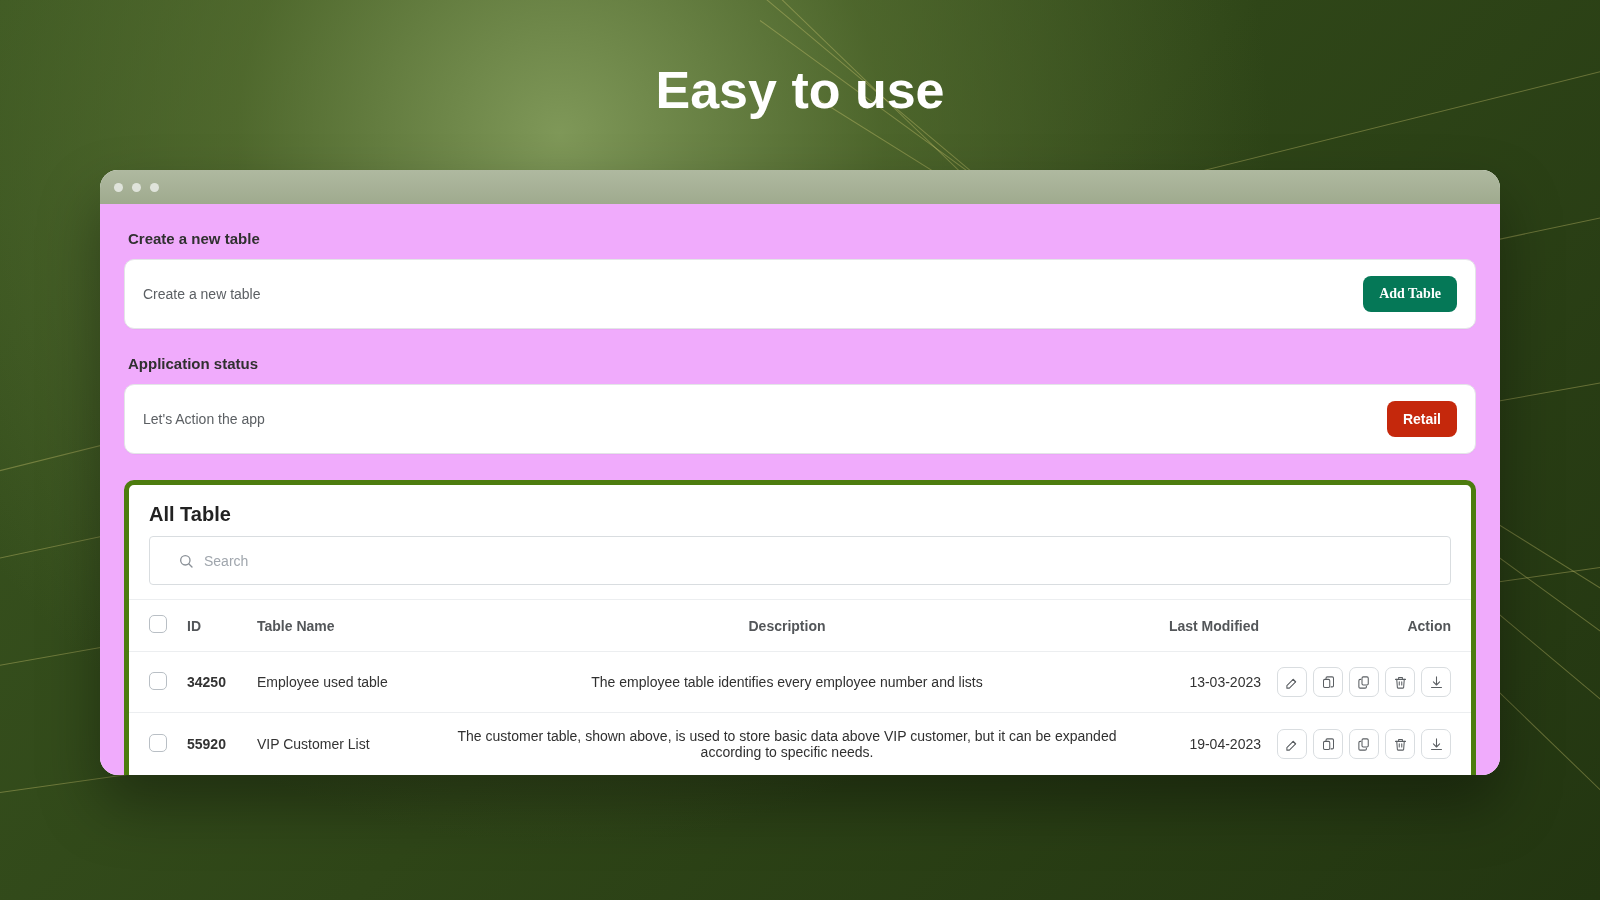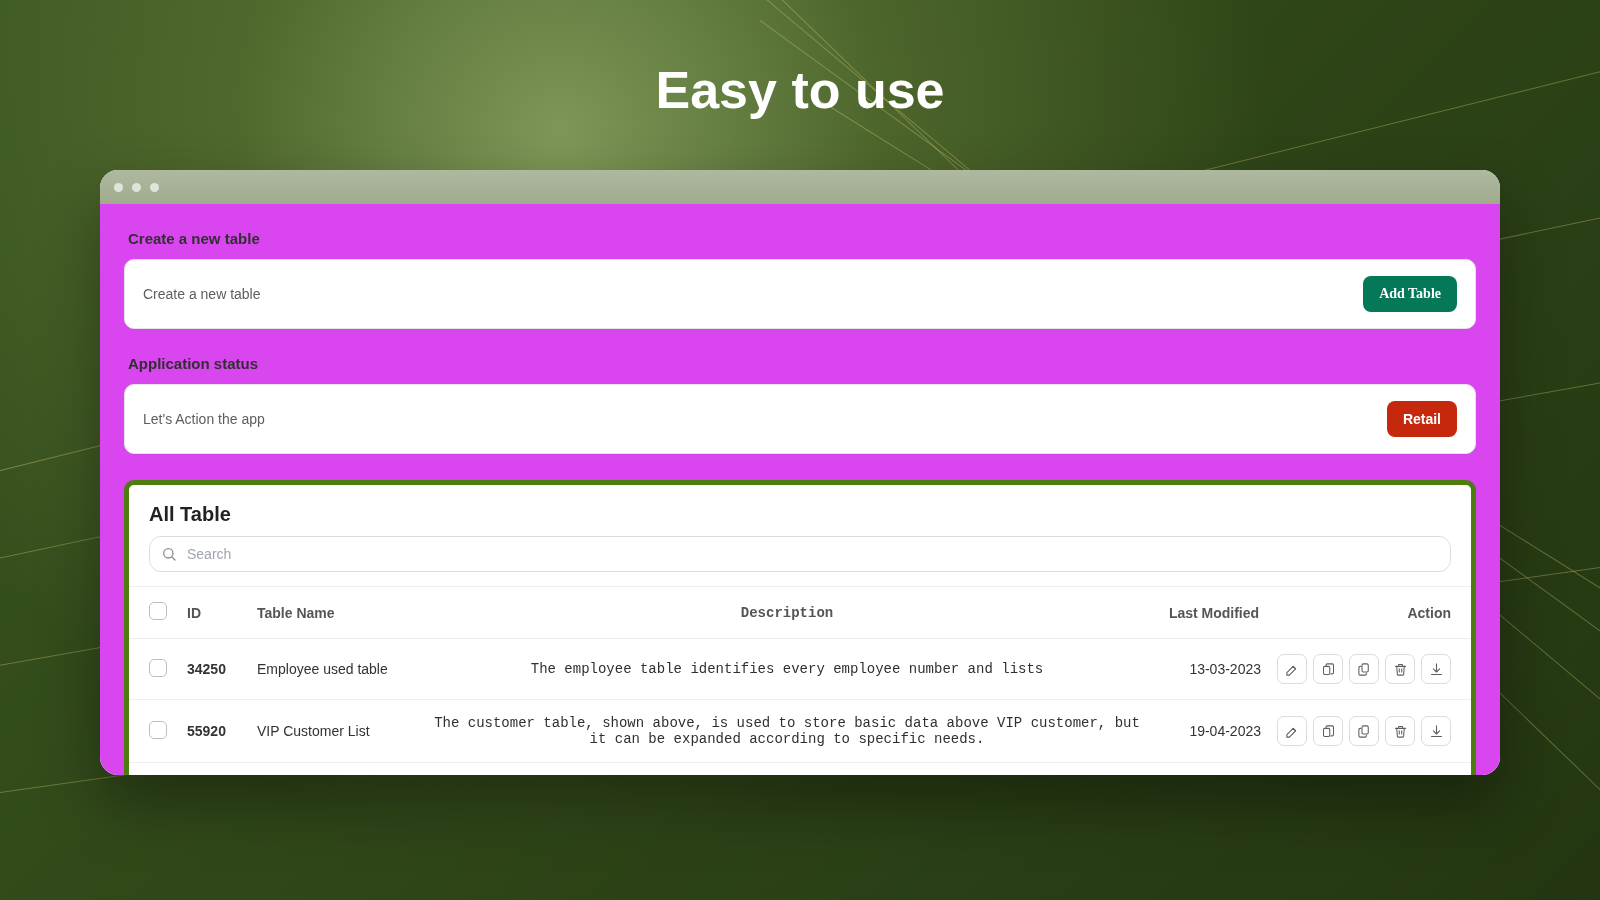--- a/index.html
+++ b/index.html
@@ -32,21 +32,21 @@
     overflow:hidden;
     background:#f4f5f6;
     box-shadow: 0 30px 60px rgba(0,0,0,0.35), 0 0 0 1px rgba(255,255,255,0.25) inset;
   }
   .titlebar {
     height:34px;
     background: linear-gradient(180deg, #afb9a0 0%, #9faa8e 100%);
     display:flex; align-items:center; padding:0 14px; gap:9px;
   }
   .titlebar .dot { width:9px; height:9px; border-radius:50%; background:#e6e9e2; opacity:.9; }
-  .content { padding: 20px 24px 24px 24px; height: calc(100% - 34px); overflow:hidden; background:#d946ef; }
+  .content { padding: 20px 24px 24px 24px; height: calc(100% - 34px); overflow:hidden; background:#f0abfc; }
 
   .section-label { font-size:15px; font-weight:700; color:#303030; margin:6px 4px 12px 4px; }
 
   .card {
     border:1px solid #e3e5e7;
     border-radius:10px;
     background:#fff;
     padding:16px 18px;
     display:flex; align-items:center; justify-content:space-between;
     box-shadow: 0 1px 0 rgba(0,0,0,0.02);
@@ -62,22 +62,22 @@
   .btn-red { background:#c5280c; }
 
   .list-card {
     border:5px solid #4d7c0f; border-radius:10px; background:#fff;
     padding: 14px 0 0 0;
   }
   .list-title { font-size:20px; font-weight:700; color:#222; padding:4px 20px 10px 20px; }
   .search-wrap { padding:0 20px 14px 20px; }
   .search {
     display:flex; align-items:center; gap:10px;
-    border:1px solid #d9dde0; border-radius:12px;
-    height:36px; padding:0 11px; color:#8a9097; font-size:14px;
+    border:1px solid #d9dde0; border-radius:4px;
+    height:49px; padding:0 28px; color:#8a9097; font-size:14px;
   }
   .search input {
     border:none; outline:none; flex:1; font-size:14px; color:#333; background:transparent;
   }
   .search input::placeholder { color:#a0a6ad; }
 
   table.data { width:100%; border-collapse:collapse; font-size:14px; color:#333; }
   table.data th, table.data td {
     padding: 15px 10px;
     border-top:1px solid #eceef0;
@@ -85,21 +85,21 @@
     vertical-align:middle;
     white-space:nowrap;
   }
   table.data th {
     font-weight:600; color:#535659; font-size:14px;
     background:#fff;
   }
   table.data th:first-child, table.data td:first-child { padding-left:20px; width:48px; }
   table.data .col-id { width:70px; font-weight:700; }
   table.data .col-name { width:170px; }
-  table.data .col-desc { text-align:center;font-family:Liberation Mono, monospace; }
+  table.data .col-desc { text-align:center; }
   table.data th.col-desc { text-align:center; }
   table.data .col-date { width:110px; text-align:right; padding-right:6px; }
   table.data th.col-date { text-align:center; }
   table.data .col-actions { width:200px; text-align:right; padding-right:20px; }
   table.data th.col-actions { text-align:right; }
 
   .chk {
     width:18px; height:18px; border:1.5px solid #b9bfc5; border-radius:5px; display:inline-block;
     background:#fff;
   }

